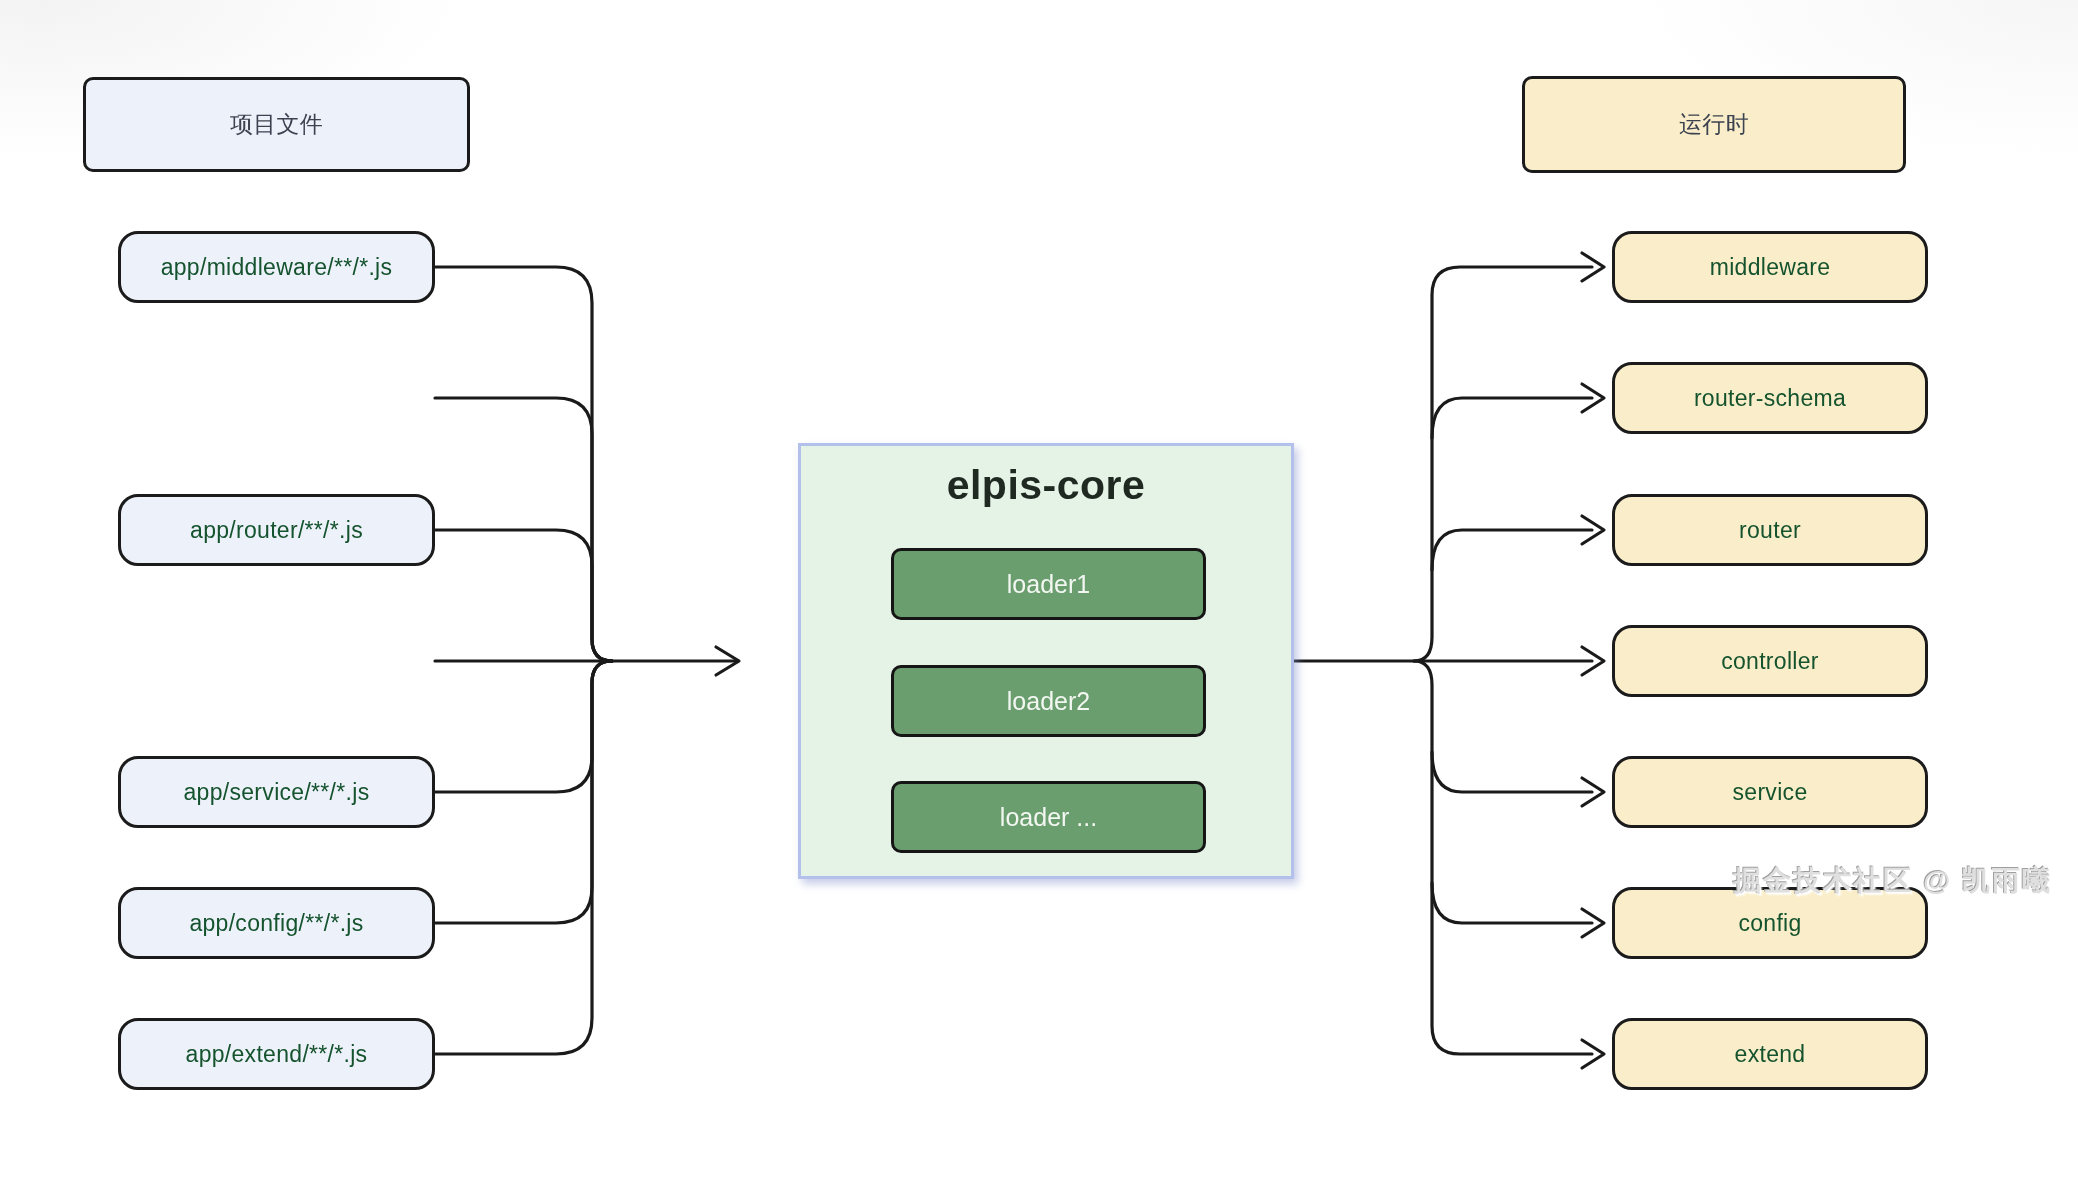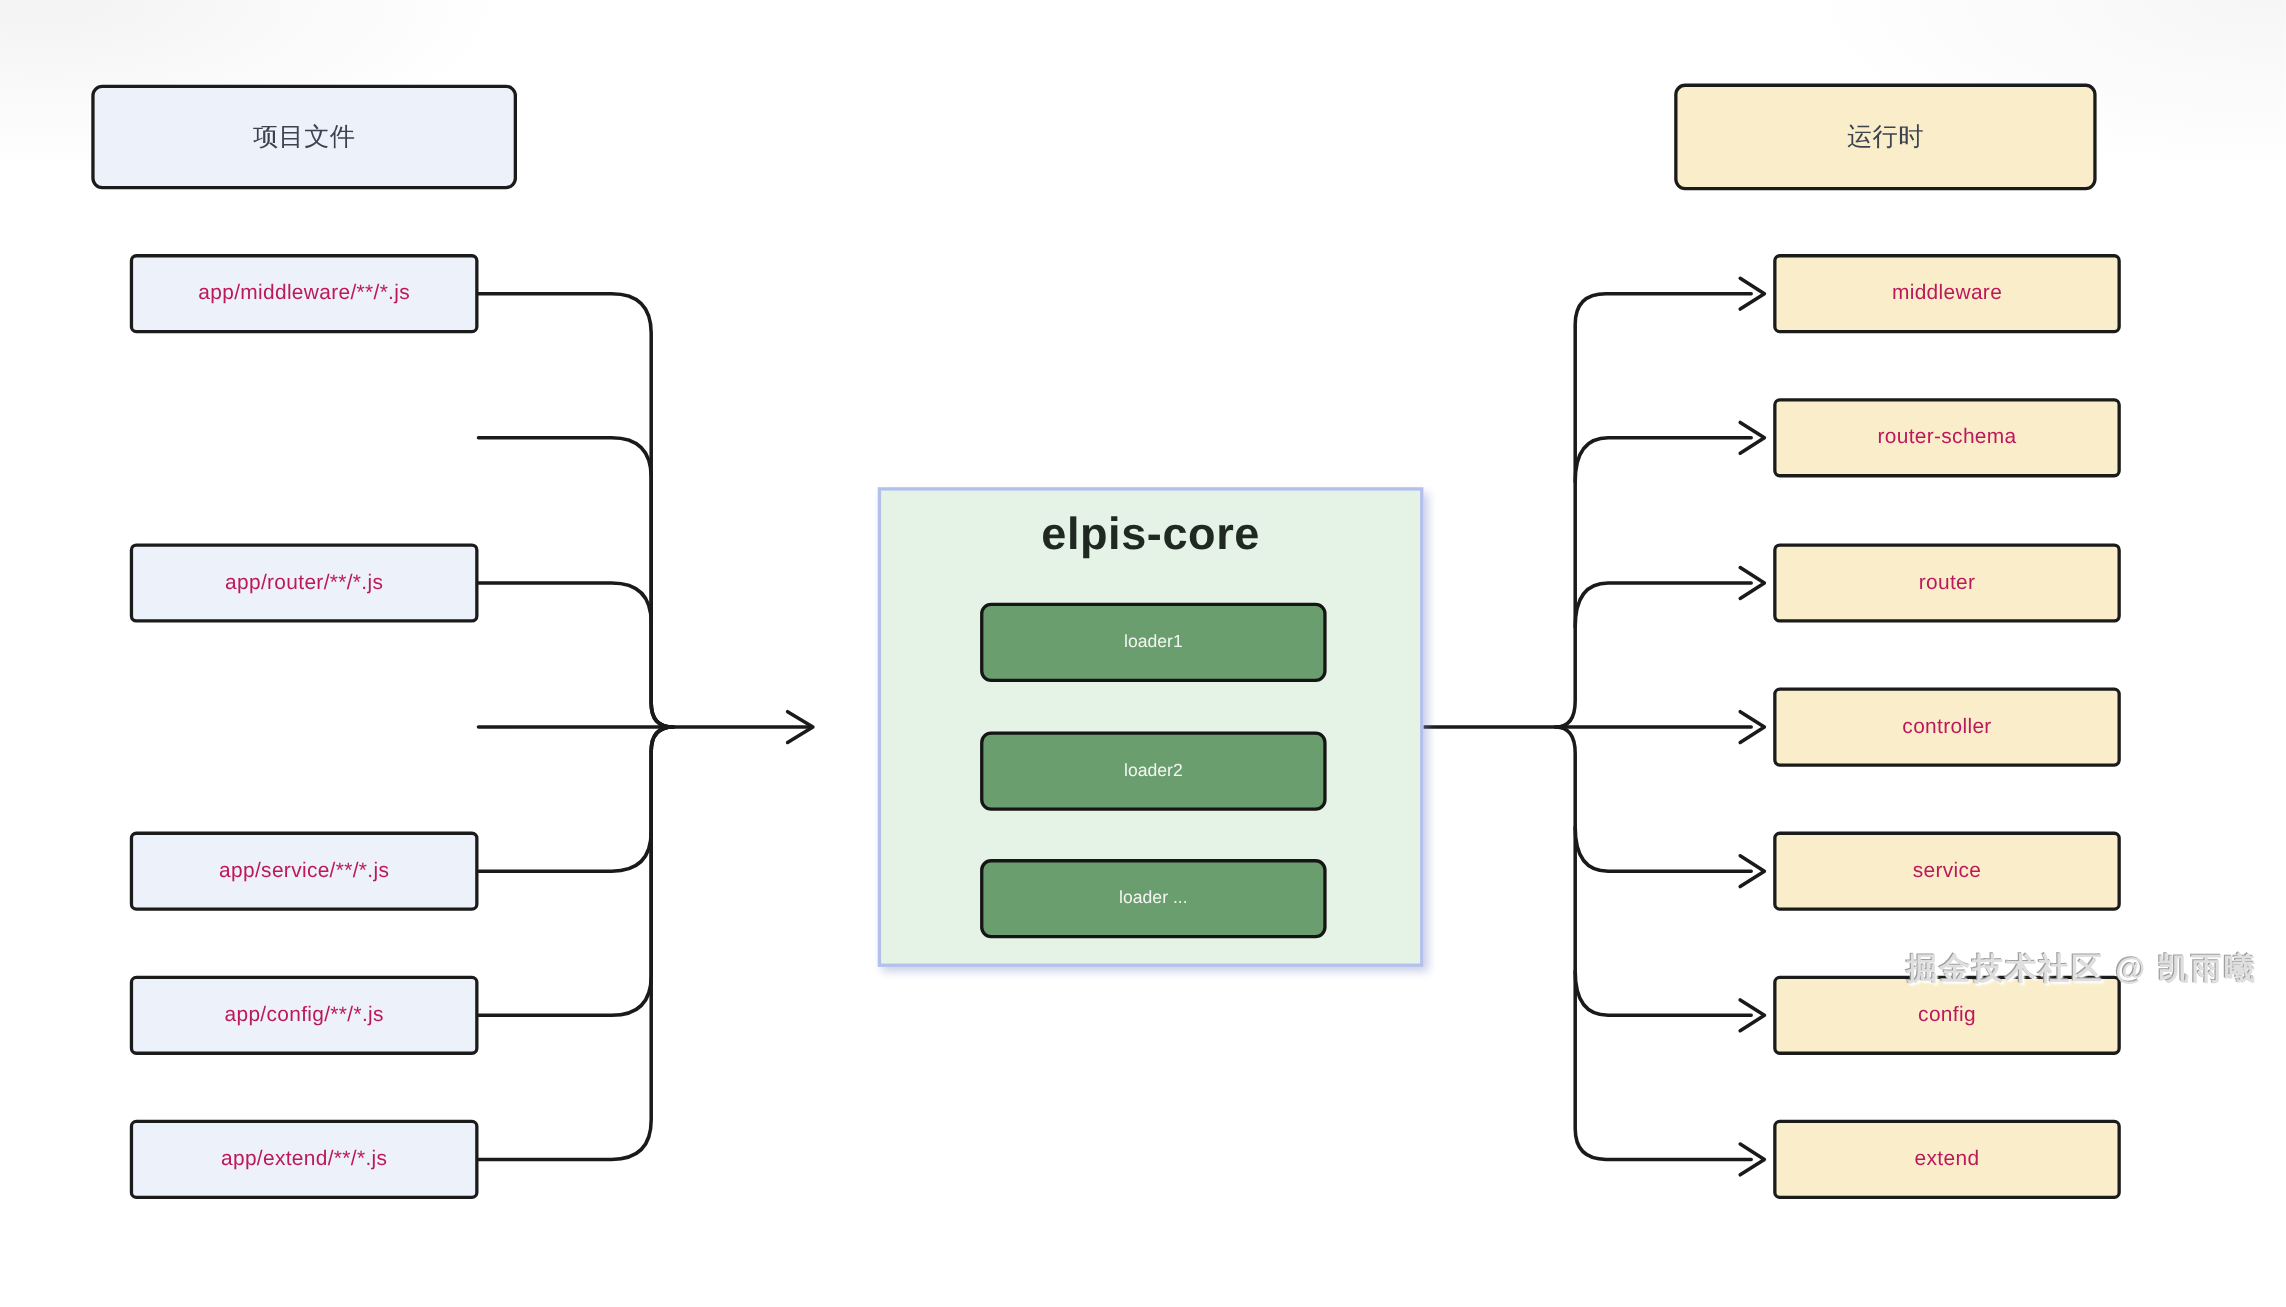--- a/index.html
+++ b/index.html
@@ -14,22 +14,22 @@
     background:
       radial-gradient(700px 260px at 40px 0px, #f3f3f4 0%, rgba(255,255,255,0) 60%),
       radial-gradient(700px 260px at 2060px 0px, #f6f6f7 0%, rgba(255,255,255,0) 60%),
       #ffffff;
     text-decoration: underline;
   }
   .wires{position:absolute;left:0;top:0;width:2078px;height:1188px;}
   .wires path{stroke:#1a1a1a;stroke-width:3.2;fill:none;stroke-linecap:round;stroke-linejoin:round;}
   .box{
     position:absolute;display:flex;align-items:center;justify-content:center;
-    border:3px solid #1b1b1b;border-radius:6px;
-    font-size:19px;color:#be185d;letter-spacing:.3px;
+    border:3px solid #1b1b1b;border-radius:20px;
+    font-size:23px;color:#14532d;letter-spacing:.3px;
     box-sizing:border-box;text-align:center;
   }
   .hdr{border-radius:10px;font-size:23px;color:#3c4250;}
   .left-hdr{left:83px;top:77px;width:387px;height:95px;background:#edf1fa;}
   .right-hdr{left:1522px;top:76px;width:384px;height:97px;background:#faeeca;}
   .file{left:118px;width:317px;height:72px;background:#edf1fa;}
   .module{left:1612px;width:316px;height:72px;background:#faeeca;}
   .core{
     position:absolute;left:750px;top:443px;width:496px;height:436px;
     background:#e5f2e6;border:3px solid #b4c0ec;border-radius:0;
@@ -38,21 +38,21 @@
     margin-left:48px;
   }
   .core-title{
     text-align:center;margin-top:16px;
     font-size:41px;font-weight:bold;color:#1f2922;letter-spacing:.5px;
   }
   .loader{
     position:absolute;left:90px;width:315px;height:72px;
     background:#6b9e6e;border:3px solid #151515;border-radius:10px;
     display:flex;align-items:center;justify-content:center;
-    color:#f2f7f2;font-size:16px;box-sizing:border-box;
+    color:#f2f7f2;font-size:25px;box-sizing:border-box;
   }
   .t1{top:231px}.t2{top:362px}.t3{top:494px}.t4{top:625px}.t5{top:756px}.t6{top:887px}.t7{top:1018px}
   .l1{top:102px}.l2{top:219px}.l3{top:335px}
   .watermark{
     position:absolute;right:26px;bottom:32px;
     font-size:28px;font-weight:bold;letter-spacing:2px;
     color:#dfdfdf;
     text-shadow:-1px -1px 0 #9f9f9f, 1px 1px 0 #ffffff, 2px 2px 2px #ffffff;
   }
 </style>

